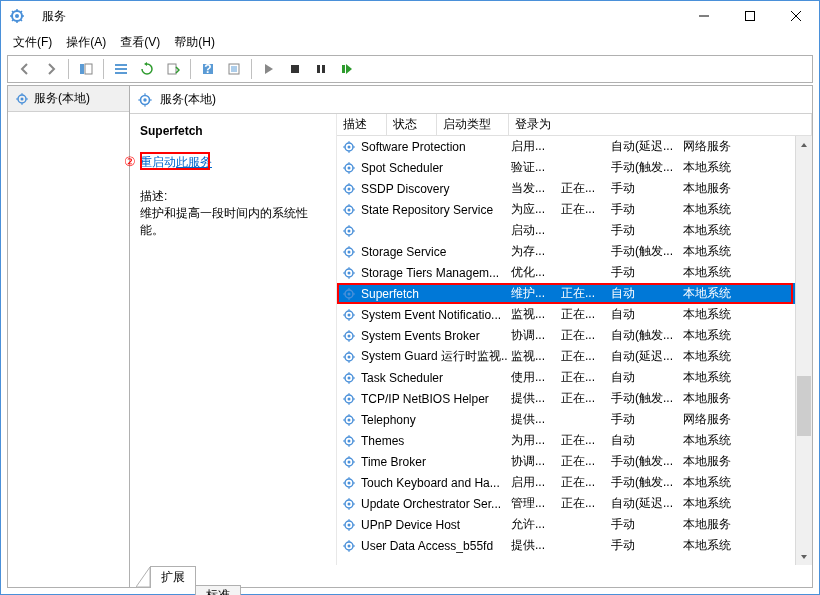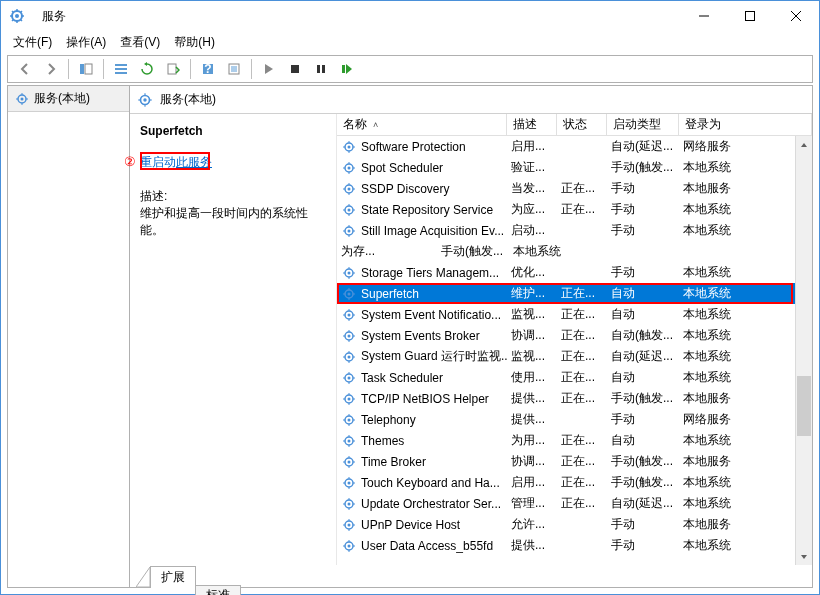--- a/index.html
+++ b/index.html
@@ -214,24 +214,20 @@
           <div class="detail-title">Superfetch</div>
           <span class="annot" style="left:-6px; top:40px;">②</span>
           <div class="annot-box" style="left:10px; top:38px; width:70px; height:18px;"></div>
           <span class="detail-link"><span>重启动</span><span style="text-decoration:underline;">此服务</span></span>
           <div class="detail-desc-label">描述:</div>
           <div class="detail-desc">维护和提高一段时间内的系统性能。</div>
         </div>
 
         <div class="list-col">
           <div class="list-header">
-            <div class="lh-cell" style="width:170px">
-                <span>名称</span>
-                <span class="lh-sort">˄</span>
-              </div>
             <div class="lh-cell" style="width:50px">描述</div>
             <div class="lh-cell" style="width:50px">状态</div>
             <div class="lh-cell" style="width:72px">启动类型</div>
             <div class="lh-cell" style="flex:1">登录为</div>
           </div>
           <div style="flex:1; display:flex; min-height:0;">
             <div class="list-rows" id="rows" style="flex:1; position:relative;">
 
               <div class="annot-box" style="left:0px; top:147px; right:2px; height:21px; z-index:5;"></div>
             <div class="row">
@@ -315,28 +311,40 @@
                     <svg class="svc-icon" viewBox="0 0 16 16">
                       <circle cx="8" cy="8" r="4" fill="none" stroke="#4a90d9" stroke-width="1.5"></circle>
                       <circle cx="8" cy="8" r="1.5" fill="#4a90d9"></circle>
                       <g stroke="#4a90d9">
                         <line x1="8" y1="2" x2="8" y2="4"></line>
                         <line x1="8" y1="12" x2="8" y2="14"></line>
                         <line x1="2" y1="8" x2="4" y2="8"></line>
                         <line x1="12" y1="8" x2="14" y2="8"></line>
                       </g>
                     </svg>
-                    <span>Still Image Acquisition Ev...</span>
                   </div>
                   <div class="cell" style="width:50px">启动...</div>
                   <div class="cell" style="width:50px"></div>
                   <div class="cell" style="width:72px">手动</div>
                   <div class="cell" style="flex:1">本地系统</div>
                 </div>
                 <div class="row">
+                  <div class="cell name" style="width:170px">
+                    <svg class="svc-icon" viewBox="0 0 16 16">
+                      <circle cx="8" cy="8" r="4" fill="none" stroke="#4a90d9" stroke-width="1.5"></circle>
+                      <circle cx="8" cy="8" r="1.5" fill="#4a90d9"></circle>
+                      <g stroke="#4a90d9">
+                        <line x1="8" y1="2" x2="8" y2="4"></line>
+                        <line x1="8" y1="12" x2="8" y2="14"></line>
+                        <line x1="2" y1="8" x2="4" y2="8"></line>
+                        <line x1="12" y1="8" x2="14" y2="8"></line>
+                      </g>
+                    </svg>
+                    <span>Storage Service</span>
+                  </div>
                   <div class="cell" style="width:50px">为存...</div>
                   <div class="cell" style="width:50px"></div>
                   <div class="cell" style="width:72px">手动(触发...</div>
                   <div class="cell" style="flex:1">本地系统</div>
                 </div>
                 <div class="row">
                   <div class="cell name" style="width:170px">
                     <svg class="svc-icon" viewBox="0 0 16 16">
                       <circle cx="8" cy="8" r="4" fill="none" stroke="#4a90d9" stroke-width="1.5"></circle>
                       <circle cx="8" cy="8" r="1.5" fill="#4a90d9"></circle>

